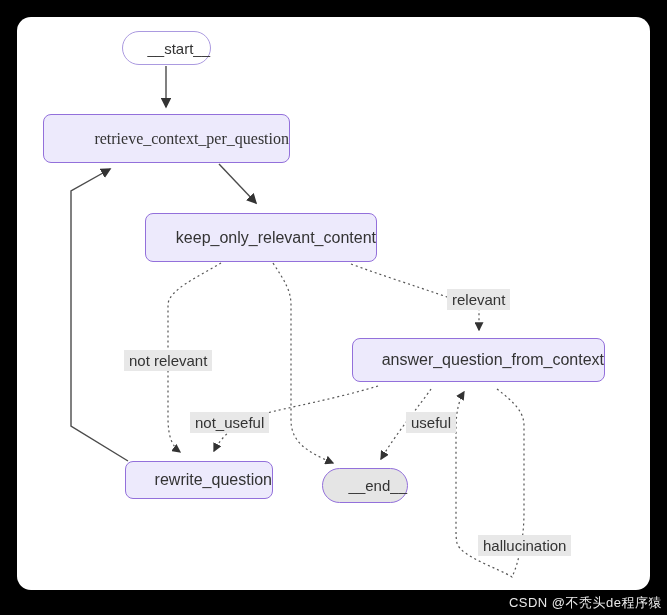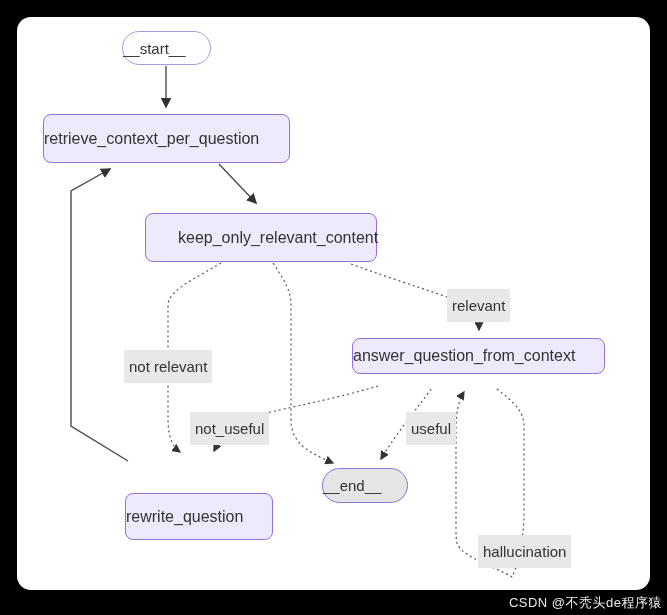--- a/index.html
+++ b/index.html
@@ -6,35 +6,35 @@
   body{
     width:667px;height:615px;background:#000;position:relative;overflow:hidden;
     font-family:"Liberation Sans", sans-serif;
   }
   .canvas{
     position:absolute;left:17px;top:17px;width:633px;height:573px;
     background:#ffffff;border-radius:14px;
   }
   svg.edges{position:absolute;left:0;top:0;width:667px;height:615px;}
   .node{
-    position:absolute;display:flex;align-items:center;justify-content:flex-start;
+    position:absolute;display:flex;align-items:center;justify-content:flex-end;
     box-sizing:border-box;color:#333;font-size:16px;white-space:nowrap;
     background:#edeafc;border:1.3px solid #9370DB;border-radius:8px;
   }
   .node.stadium{border-radius:20px;}
   .node.start{left:122px;top:31px;width:89px;height:34px;background:#ffffff;
     border-color:#ab9ae0;font-size:15px;}
-  .node.retrieve{left:43px;top:114px;width:247px;height:49px;}
+  .node.retrieve{left:43px;top:114px;width:247px;height:49px;font-family:Liberation Serif, serif;}
   .node.keep{left:145px;top:213px;width:232px;height:49px;padding-left:32px;}
-  .node.answer{left:352px;top:338px;width:253px;height:36px;}
-  .node.rewrite{left:125px;top:461px;width:148px;height:47px;margin-top:32px;}
+  .node.answer{left:352px;top:338px;width:253px;height:44px;}
+  .node.rewrite{left:125px;top:461px;width:148px;height:38px;}
   .node.end{left:322px;top:468px;width:86px;height:35px;background:#e5e5e5;font-size:15px;}
   .edge-label{
     position:absolute;background:#e8e8e8;color:#333;font-size:15px;
-    padding:7px 5px;white-space:nowrap;line-height:19px;
+    padding:1px 5px;white-space:nowrap;line-height:19px;
   }
   .lbl-relevant{left:447px;top:289px;}
   .lbl-not-relevant{left:124px;top:350px;}
   .lbl-not-useful{left:190px;top:412px;}
   .lbl-useful{left:370px;top:412px;margin-left:36px;}
   .lbl-hallucination{left:478px;top:535px;}
   .watermark{
     position:absolute;right:5px;top:594px;color:#e9e9e9;font-size:13px;
     letter-spacing:0.5px;
     text-align:right;

